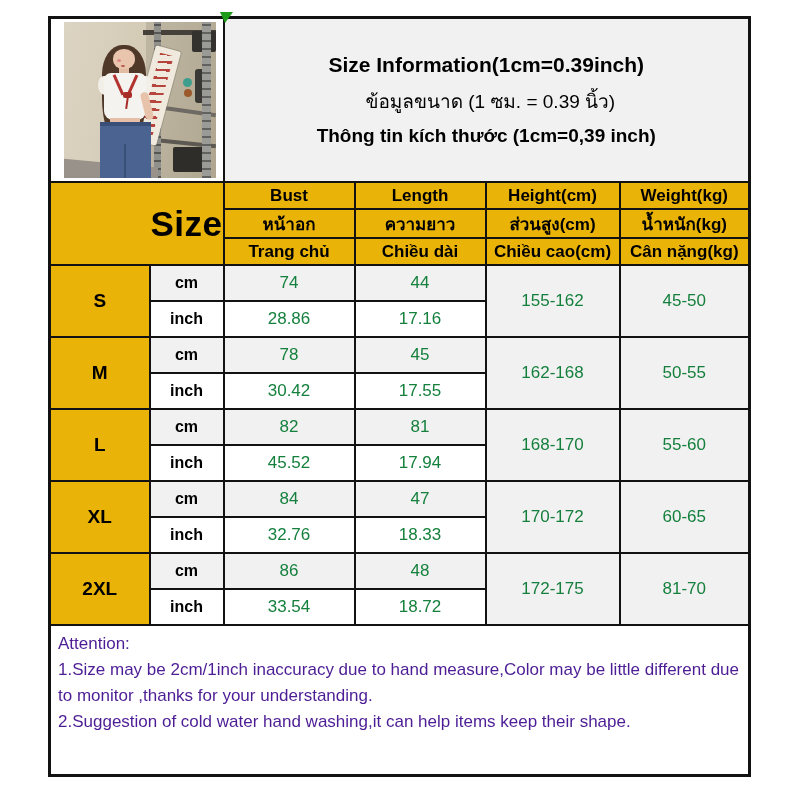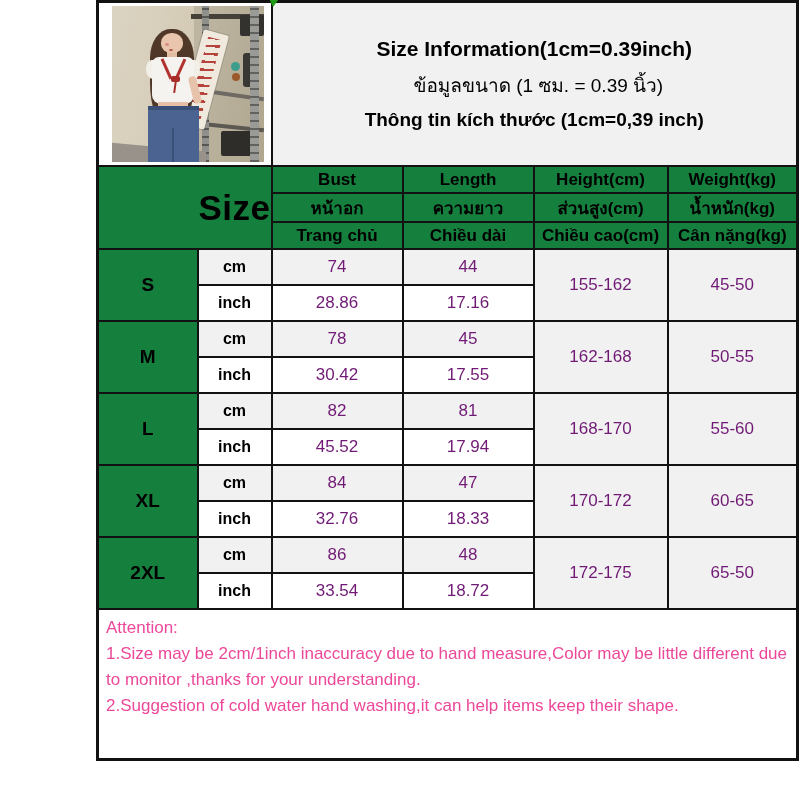--- a/index.html
+++ b/index.html
@@ -1,49 +1,49 @@
 <!DOCTYPE html>
 <html><head>
 <meta charset="utf-8">
 <style>
   html,body{margin:0;padding:0;}
   body{
     width:800px;height:800px;background:#ffffff;position:relative;overflow:hidden;
     font-family:"Liberation Sans","DejaVu Sans",sans-serif;color:#000;
     -webkit-font-smoothing:antialiased;
   }
-  .sheet{position:absolute;left:48px;top:0;width:700px;margin-left:48px;}
+  .sheet{position:absolute;left:48px;top:16px;width:700px;}
   table.size-table{
     border-collapse:collapse;table-layout:fixed;width:700px;
     border:3px solid #121212;
   }
   td{border:2px solid #121212;text-align:center;vertical-align:middle;padding:0;overflow:hidden;}
   
   tr.r-photo td{height:162px;}
   tr.r-head td{height:25px;}
   tr.r-data td{height:34px;}
   tr.r-note td{height:148px;}
   
-  .bg-head{background:#15803d;}
+  .bg-head{background:#eab308;}
   .bg-light{background:#f1f1f1;}
   .bg-white{background:#ffffff;}
   
   .title-cell{background:#f1f1f1;}
   .title-line1{font-size:21px;font-weight:bold;margin:0 0 9px 0;}
   .title-line2{font-size:19px;font-weight:normal;margin:0 0 9px 0;padding-left:8px;}
   .title-line3{font-size:19px;font-weight:bold;margin:0;}
   
   .size-big{font-size:35px;font-weight:bold;letter-spacing:.5px;text-align:right;}
   .hdr{font-size:17px;font-weight:bold;}
   .size-letter{font-size:19px;font-weight:bold;}
   .unit{font-size:16px;font-weight:bold;}
-  .val{font-size:17px;color:#701a75;}
+  .val{font-size:17px;color:#15803d;}
   
   .note-cell{vertical-align:top;text-align:left;background:#fff;}
-  .note-wrap{padding:5px 7px 0 7px;font-size:17px;line-height:26px;color:#ec4899;}
+  .note-wrap{padding:5px 7px 0 7px;font-size:17px;line-height:26px;color:#4c1d95;}
   
   .corner-flag{
     position:absolute;left:172px;top:-4px;width:0;height:0;z-index:5;
     border-top:11px solid #1f9c17;border-left:5px solid transparent;border-right:8px solid transparent;
   }
   
   .photo-cell{background:#ffffff;vertical-align:middle;}
   .photo{position:relative;width:152px;height:156px;margin:2px auto 2px 13px;overflow:hidden;background:linear-gradient(100deg,#dcd4c3 0%,#d3c9b4 55%,#c4b9a1 100%);}
   .photo *{position:absolute;}
   .wall-shade{right:0;top:0;width:46%;height:100%;background:rgba(60,55,45,.14);}
@@ -217,21 +217,21 @@
       <td class="bg-white val">32.76</td>
       <td class="bg-white val">18.33</td>
     </tr>
 
     <tr class="r-data">
       <td class="bg-head size-letter" rowspan="2">2XL</td>
       <td class="bg-light unit">cm</td>
       <td class="bg-light val">86</td>
       <td class="bg-light val">48</td>
       <td class="bg-light val" rowspan="2">172-175</td>
-      <td class="bg-light val" rowspan="2">65-50</td>
+      <td class="bg-light val" rowspan="2">81-70</td>
     </tr>
     <tr class="r-data">
       <td class="bg-white unit">inch</td>
       <td class="bg-white val">33.54</td>
       <td class="bg-white val">18.72</td>
     </tr>
 
     <tr class="r-note">
       <td class="note-cell" colspan="6">
         <div class="note-wrap">

